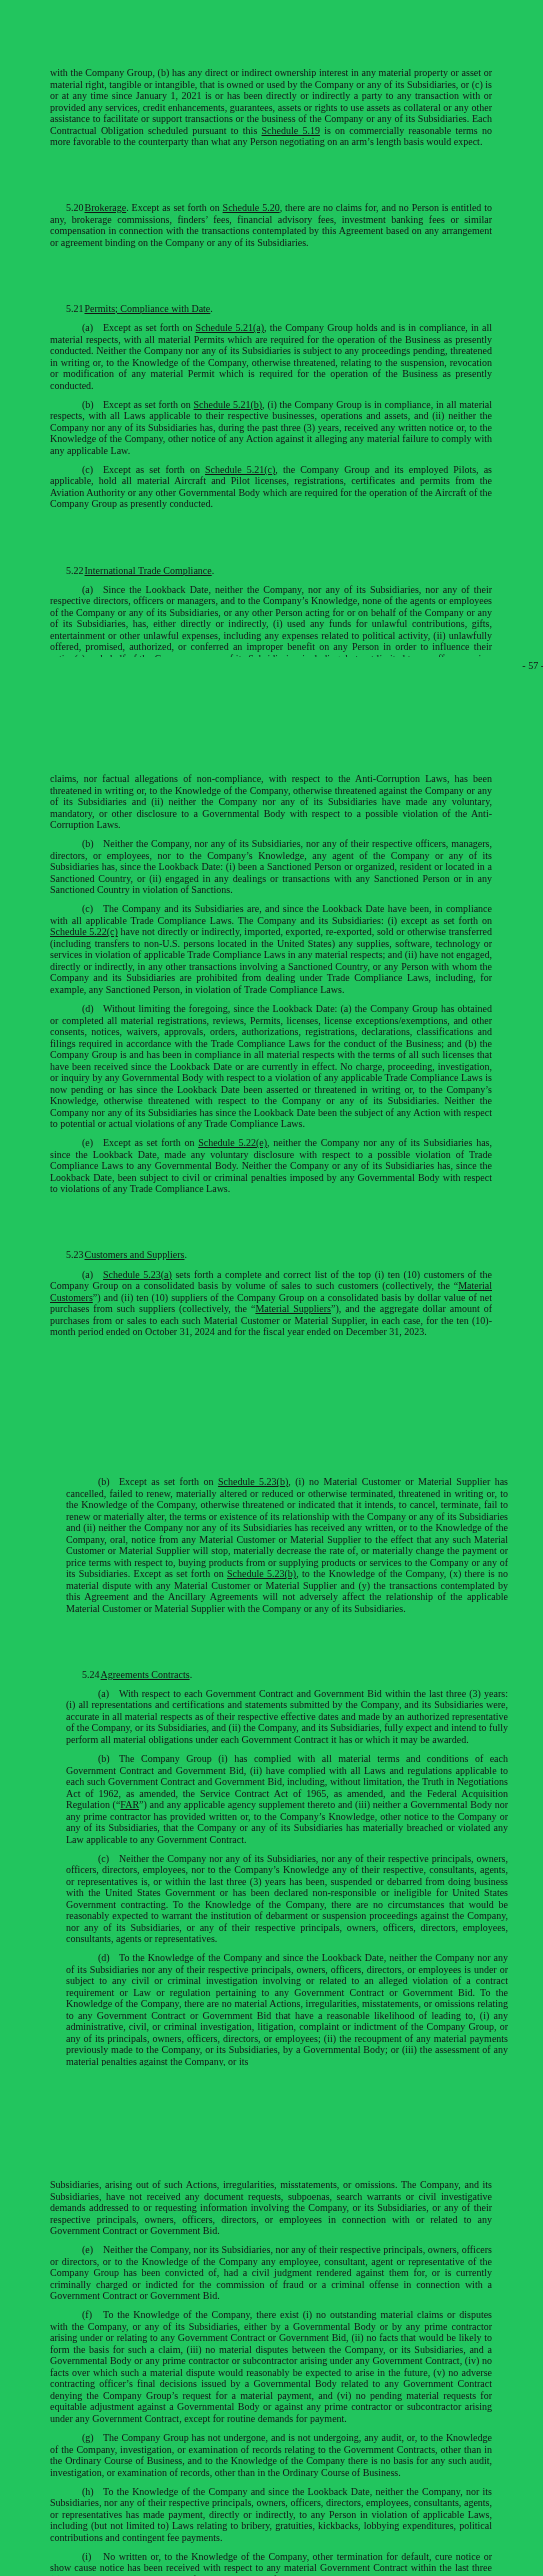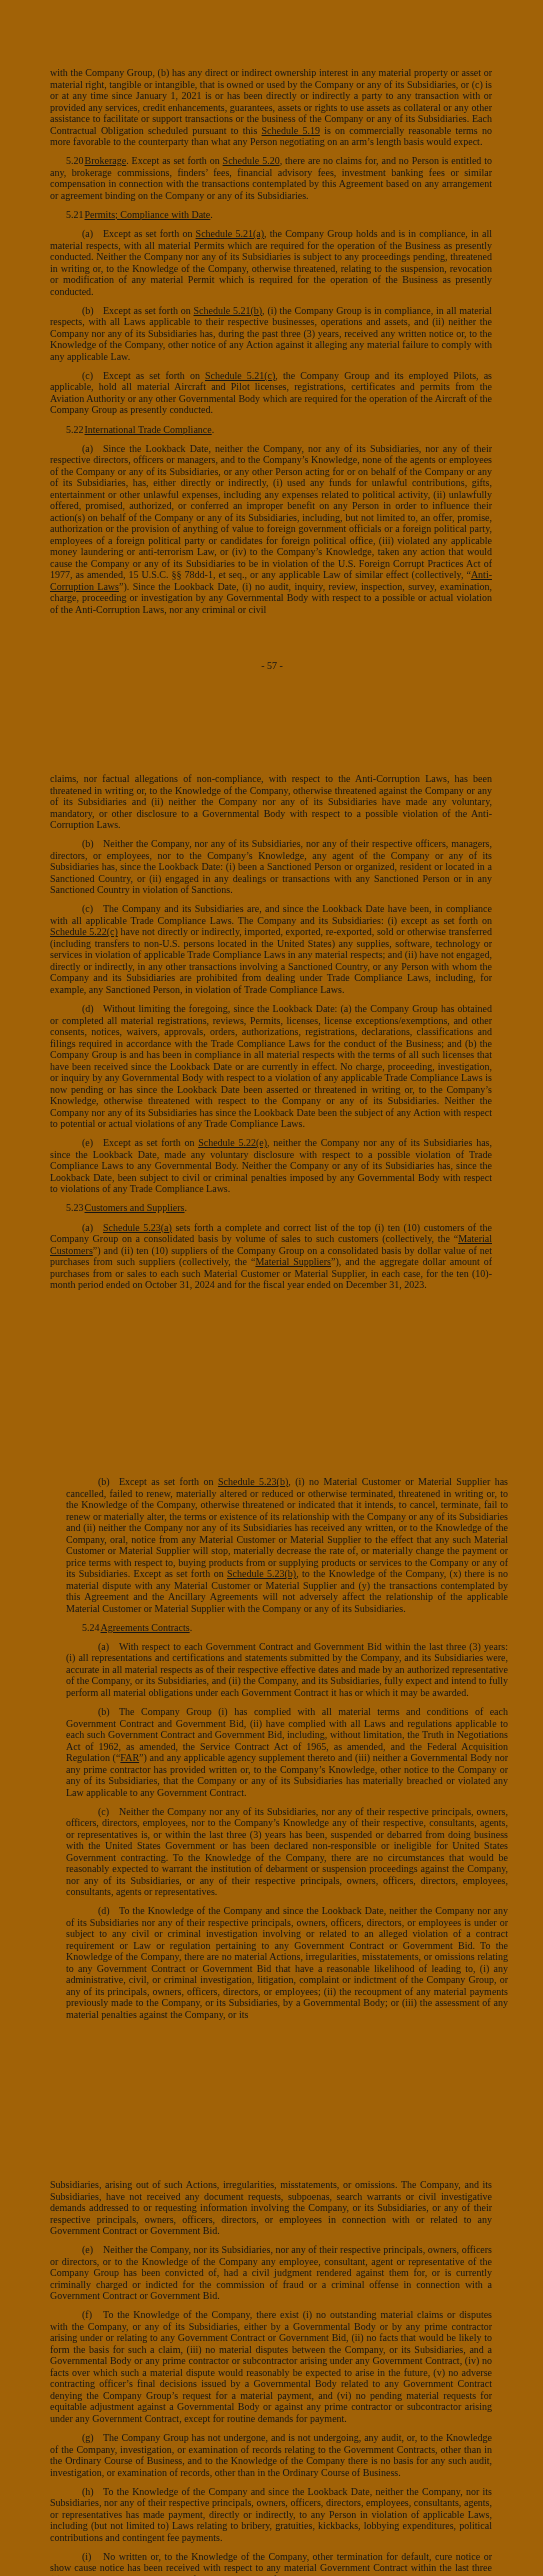--- a/index.html
+++ b/index.html
@@ -4,41 +4,41 @@
 <style>
   html,body{margin:0;padding:0;background:#ffffff;}
   body{
     width:544px;
     font-family:"Liberation Serif","DejaVu Serif",serif;
     color:#141414;
     font-size:10px;
     line-height:11.5px;
   }
   .doc{width:544px;}
-  .page{position:relative;box-sizing:border-box;overflow:hidden;background:#a16207;}
+  .page{position:relative;box-sizing:border-box;overflow:hidden;background:#22c55e;}
   .page-1{height:720px;padding-top:67px;}
   .page-2{height:702px;padding-top:53px;}
   .page-3{height:703px;padding-top:54px;padding-left:16px;}
   .page-4{height:688px;padding-top:54px;}
   .content{
     margin-left:50px;
     width:442px;
     text-align:justify;
     overflow:hidden;
     max-height:590px;
   }
   .content p{margin:0 0 7.7px 0;}
   .blk.cont{text-indent:0;}
   .blk.para{text-indent:32px;}
   .blk.heading,.blk.secpara{text-indent:16px;}
   .p-label{display:inline-block;width:21px;text-indent:0;}
-  .sec-label{display:inline-block;width:18.5px;text-indent:0;}
+  .sec-label{display:inline-block;width:18.5px;text-indent:0;margin-top:47px;}
   .u{text-decoration:underline;text-underline-offset:1px;}
   .page-num{
-    position:absolute;left:0;right:0;text-align:center;
+    position:absolute;left:0;right:0;text-align:right;
     font-size:10px;line-height:11.5px;
   }
   .page-1 .page-num{top:660px;}
   .page-2 .page-num{top:644px;}
   .page-3 .page-num{top:645px;}
 </style>
 </head>
 <body>
 
 <main class="doc">

